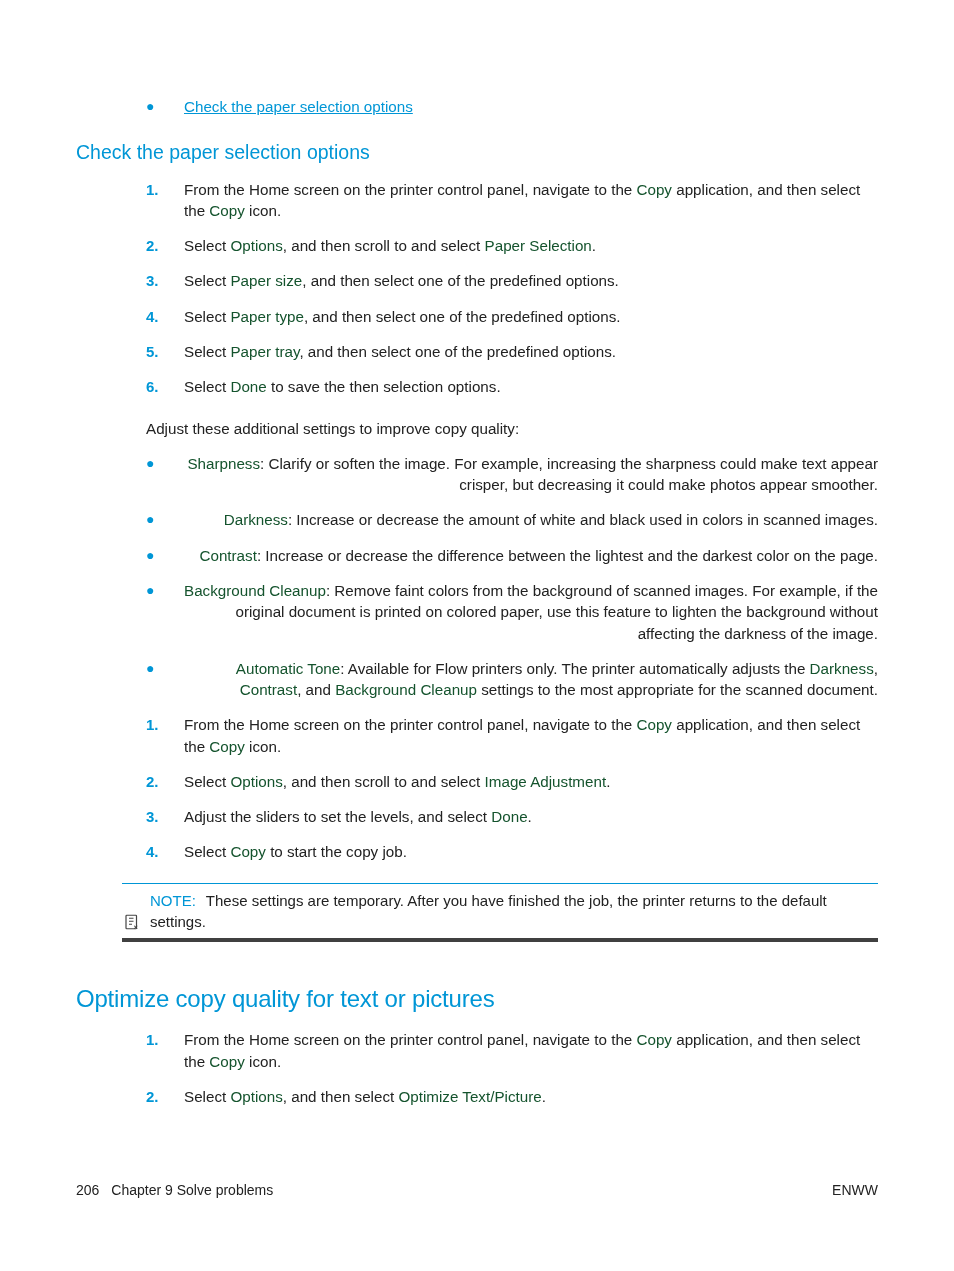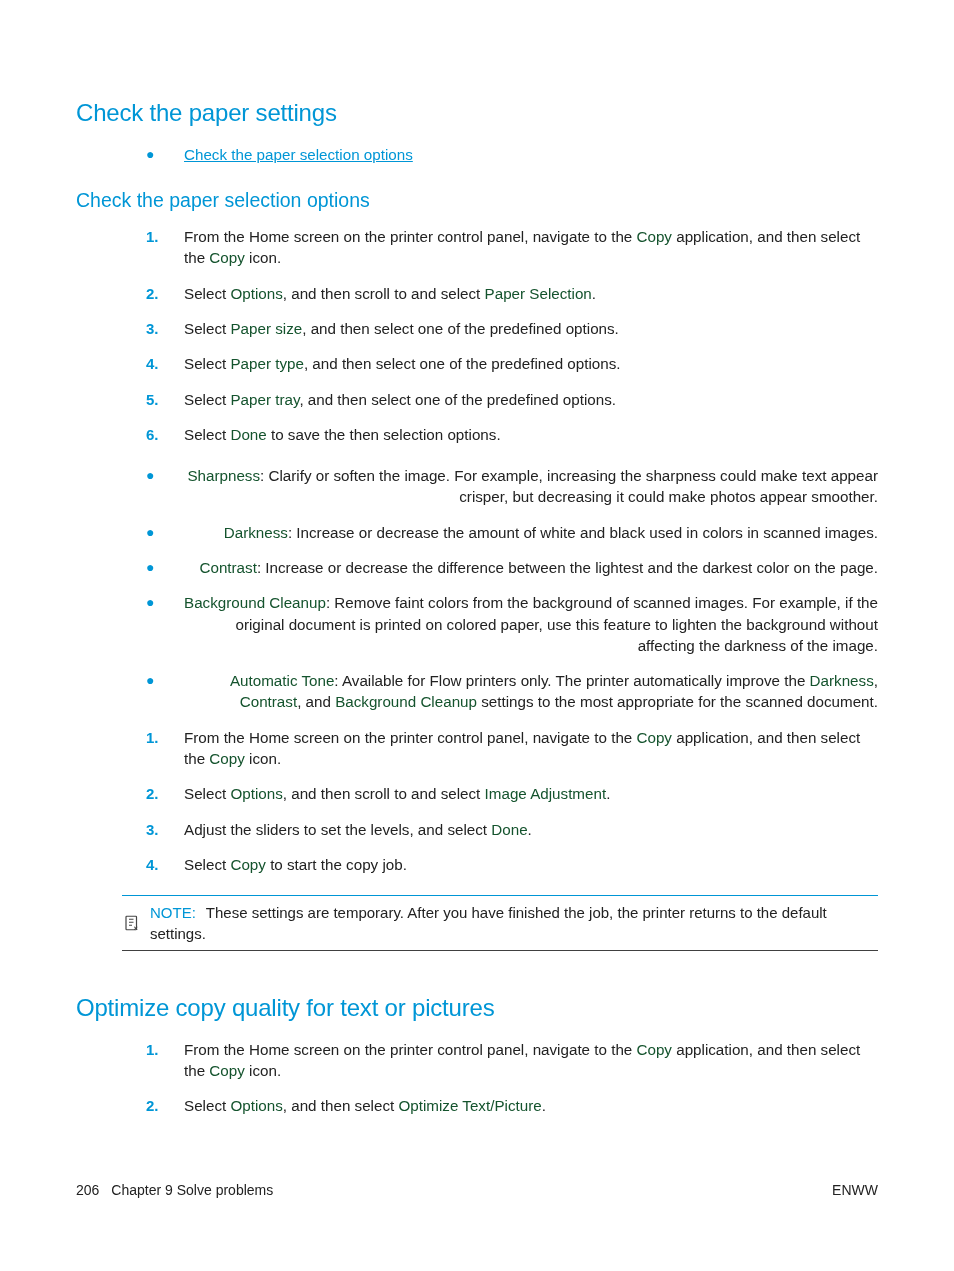--- a/index.html
+++ b/index.html
@@ -88,24 +88,24 @@
     line-height: 1.5;
   }
   ul.bullets > li .txt { flex: 1; text-align: right; }
 
   
   .note-wrap {
     margin: 6px 0 24px 46px;
   }
   .note-rule {
     border-top: 1px solid #0096d6;
-    border-bottom: 1px solid #404040;
+    border-bottom: 4px solid #404040;
     padding: 6px 0;
     display: flex;
-    align-items: center;
+    align-items: flex-end;
     gap: 8px;
   }
   .note-icon {
     flex: none;
     width: 20px; height: 20px;
     display: flex;
     align-items: center;
     justify-content: center;
     color: #444;
   }
@@ -128,21 +128,20 @@
     color: #222;
   }
   .footer .pnum { margin-right: 12px; }
   .sec-gap-med { margin-top: 40px; }
 </style>
 </head>
 <body>
 
 <div class="page">
 
-  <h1 class="h1">Check the paper settings</h1>
   <div class="toc-bullet-row">
     <span class="bdot">●</span>
     <a class="toc-link">Check the paper selection options</a>
   </div>
 
   <h2 class="h2">Check the paper selection options</h2>
   <ol class="steps">
     <li>
       <span class="num">1.</span>
       <span class="txt"><span>From the Home screen on the printer control panel, navigate to the </span><span class="ui-term">Copy</span><span> application, and then select the </span><span class="ui-term">Copy</span><span> icon.</span></span>
@@ -162,40 +161,43 @@
     <li>
       <span class="num">5.</span>
       <span class="txt"><span>Select </span><span class="ui-term">Paper tray</span><span>, and then select one of the predefined options.</span></span>
     </li>
     <li>
       <span class="num">6.</span>
       <span class="txt"><span>Select </span><span class="ui-term">Done</span><span> to save the then selection options.</span></span>
     </li>
   </ol>
 
+  <div class="body-block">
+    <p>Adjust these additional settings to improve copy quality:</p>
+  </div>
   <ul class="bullets">
     <li>
       <span class="bdot">●</span>
       <span class="txt"><span class="ui-term">Sharpness</span><span>: Clarify or soften the image. For example, increasing the sharpness could make text appear crisper, but decreasing it could make photos appear smoother.</span></span>
     </li>
     <li>
       <span class="bdot">●</span>
       <span class="txt"><span class="ui-term">Darkness</span><span>: Increase or decrease the amount of white and black used in colors in scanned images.</span></span>
     </li>
     <li>
       <span class="bdot">●</span>
       <span class="txt"><span class="ui-term">Contrast</span><span>: Increase or decrease the difference between the lightest and the darkest color on the page.</span></span>
     </li>
     <li>
       <span class="bdot">●</span>
       <span class="txt"><span class="ui-term">Background Cleanup</span><span>: Remove faint colors from the background of scanned images. For example, if the original document is printed on colored paper, use this feature to lighten the background without affecting the darkness of the image.</span></span>
     </li>
     <li>
       <span class="bdot">●</span>
-      <span class="txt"><span class="ui-term">Automatic Tone</span><span>: Available for Flow printers only. The printer automatically improve the </span><span class="ui-term">Darkness</span><span>, </span><span class="ui-term">Contrast</span><span>, and </span><span class="ui-term">Background Cleanup</span><span> settings to the most appropriate for the scanned document.</span></span>
+      <span class="txt"><span class="ui-term">Automatic Tone</span><span>: Available for Flow printers only. The printer automatically adjusts the </span><span class="ui-term">Darkness</span><span>, </span><span class="ui-term">Contrast</span><span>, and </span><span class="ui-term">Background Cleanup</span><span> settings to the most appropriate for the scanned document.</span></span>
     </li>
   </ul>
 
   <ol class="steps">
     <li>
       <span class="num">1.</span>
       <span class="txt"><span>From the Home screen on the printer control panel, navigate to the </span><span class="ui-term">Copy</span><span> application, and then select the </span><span class="ui-term">Copy</span><span> icon.</span></span>
     </li>
     <li>
       <span class="num">2.</span>

